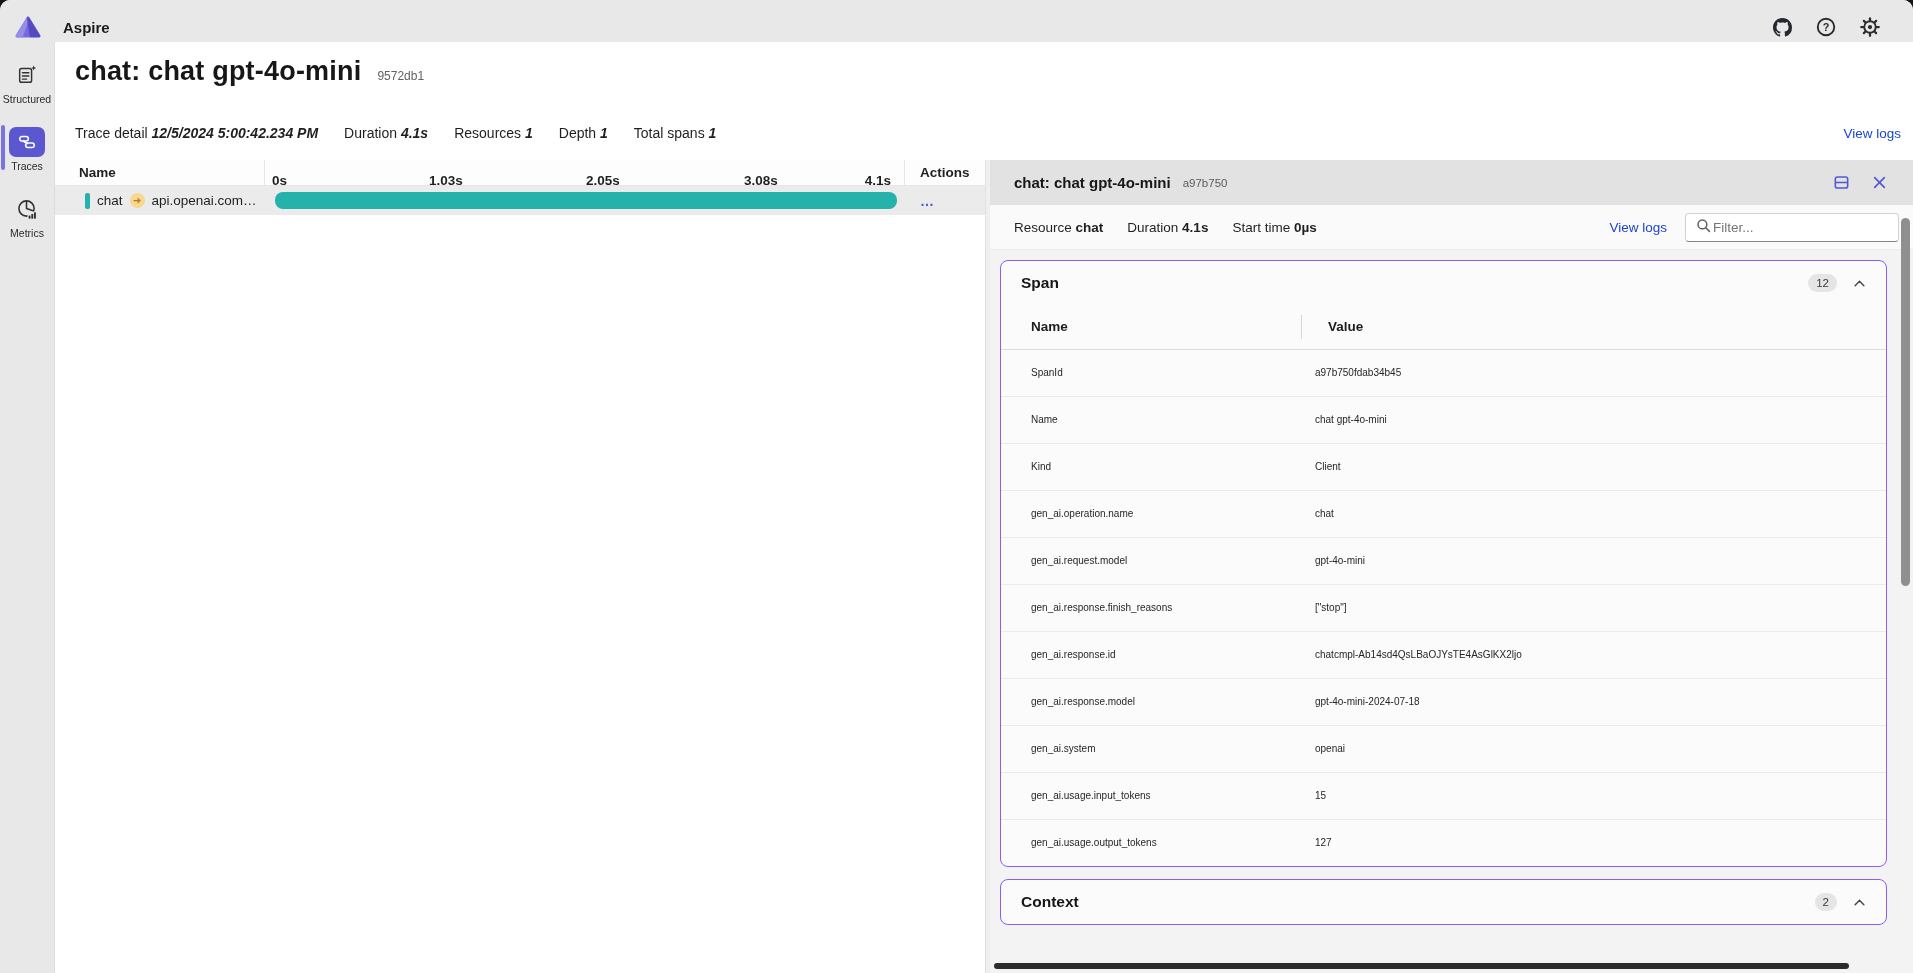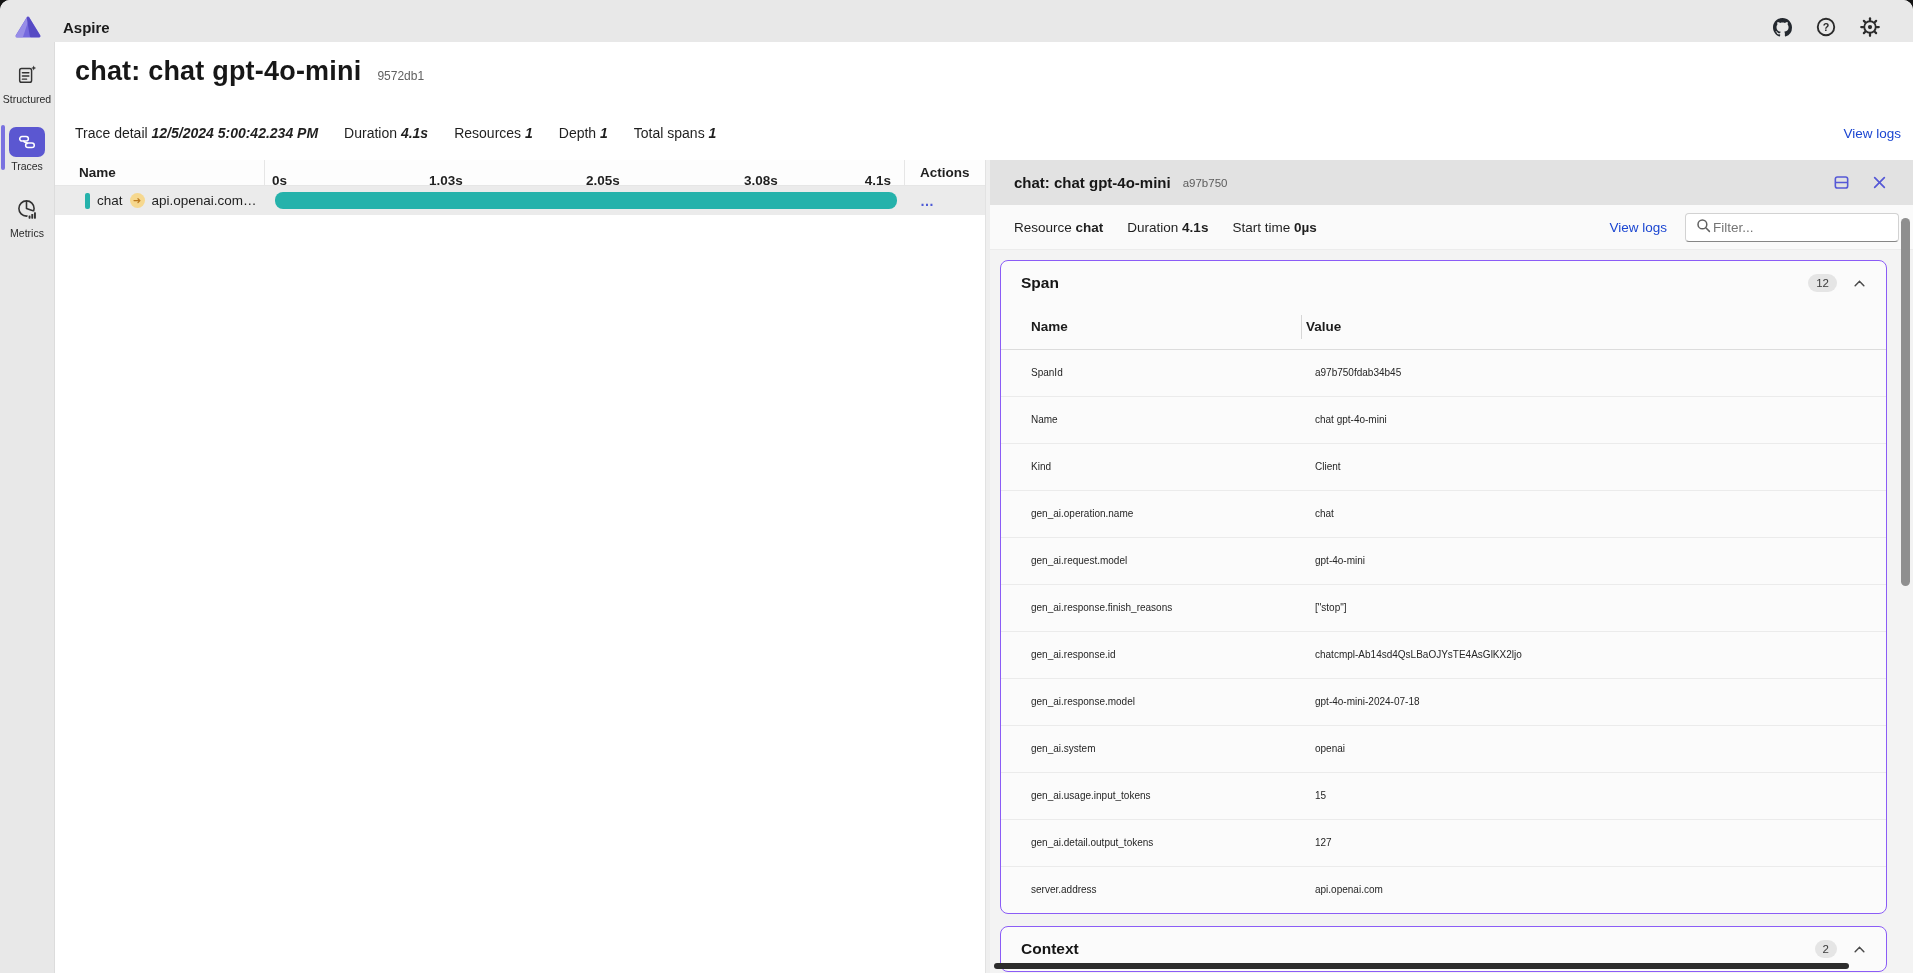--- a/index.html
+++ b/index.html
@@ -71,21 +71,21 @@
   .dp-content{flex:1;overflow:hidden;padding:10px 26px 0 10px;}
   .card{background:#fbfbfb;border:1px solid #8b5cf6;border-radius:8px;margin-bottom:12px;overflow:hidden;}
   .card-header{display:flex;align-items:center;padding:13px 20px;cursor:pointer;}
   .card-title{font-size:15.5px;font-weight:700;color:#161616;}
   .card-header .spacer{flex:1;}
   .badge{background:#e5e5e5;border-radius:10px;font-size:11.5px;padding:3px 8px;color:#3a3a3a;}
   .chev{margin-left:16px;display:flex;align-items:center;cursor:pointer;}
   table.attr{width:100%;border-collapse:collapse;}
   table.attr th{text-align:left;font-size:13.5px;font-weight:700;height:44px;border-bottom:1px solid #dcdcdc;color:#1c1c1c;}
   table.attr th.c-name{width:300px;padding-left:30px;}
-  table.attr th.c-value{padding-left:5px;position:relative;margin-left:12px;}
+  table.attr th.c-value{padding-left:27px;position:relative;margin-left:12px;}
   table.attr th.c-value::before{content:"";position:absolute;left:0;top:10px;height:24px;width:1px;background:#d6d6d6;}
   table.attr td{font-size:10px;height:47px;border-top:1px solid #ebebeb;color:#262626;}
   table.attr tr:first-child td{border-top:none;}
   table.attr td.c-name{padding-left:30px;}
   table.attr td.c-value{padding-left:14px;}
   
   .v-scroll{position:absolute;right:3px;top:58px;width:9px;height:368px;border-radius:5px;background:#8f8f8f;cursor:pointer;}
   .h-scroll{position:absolute;left:4px;bottom:4px;width:855px;height:6px;border-radius:3px;background:#2c2c2c;cursor:pointer;}
 </style>
 </head>
@@ -345,28 +345,24 @@
                     <td class="c-name">gen_ai.system</td>
                     <td class="c-value">openai</td>
                   </tr>
 
                   <tr>
                     <td class="c-name">gen_ai.usage.input_tokens</td>
                     <td class="c-value">15</td>
                   </tr>
 
                   <tr>
-                    <td class="c-name">gen_ai.detail.output_tokens</td>
+                    <td class="c-name">gen_ai.usage.output_tokens</td>
                     <td class="c-value">127</td>
                   </tr>
 
-                  <tr>
-                    <td class="c-name">server.address</td>
-                    <td class="c-value">api.openai.com</td>
-                  </tr>
                 </tbody>
             </table>
           </div>
 
           <div class="card">
             <div class="card-header">
               <div class="card-title">Context</div>
               <div class="spacer"></div>
               <div class="badge">2</div>
               <div class="chev">

